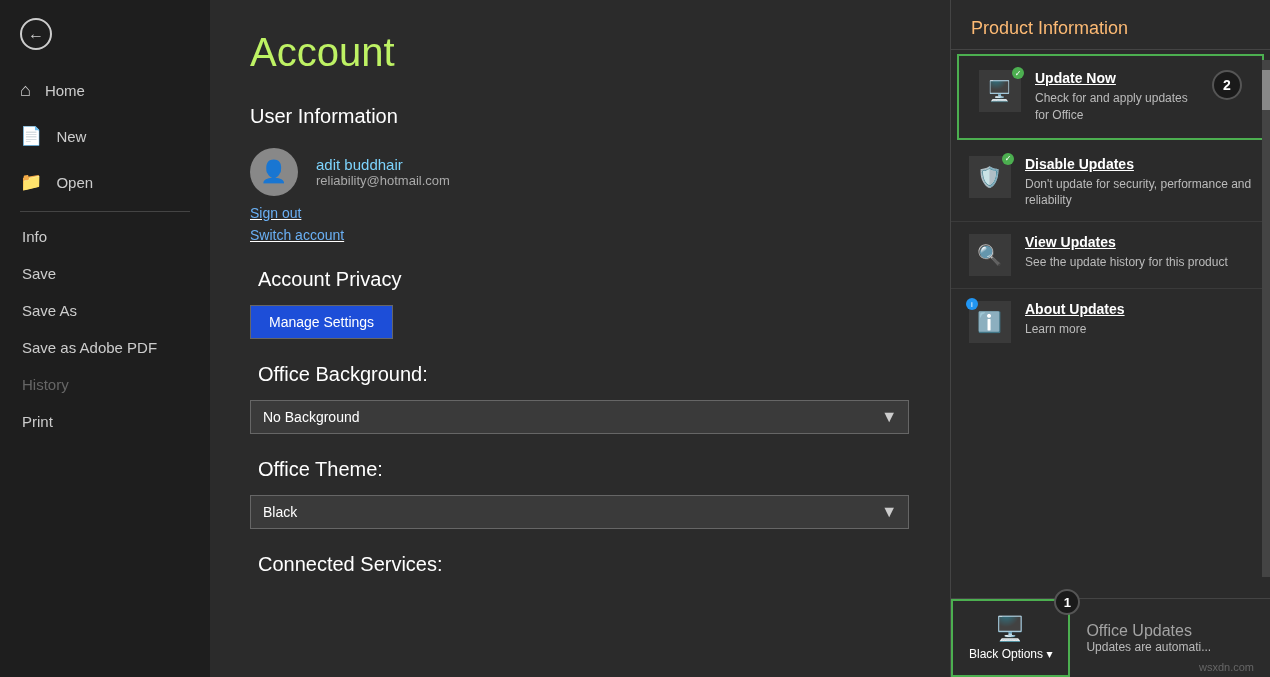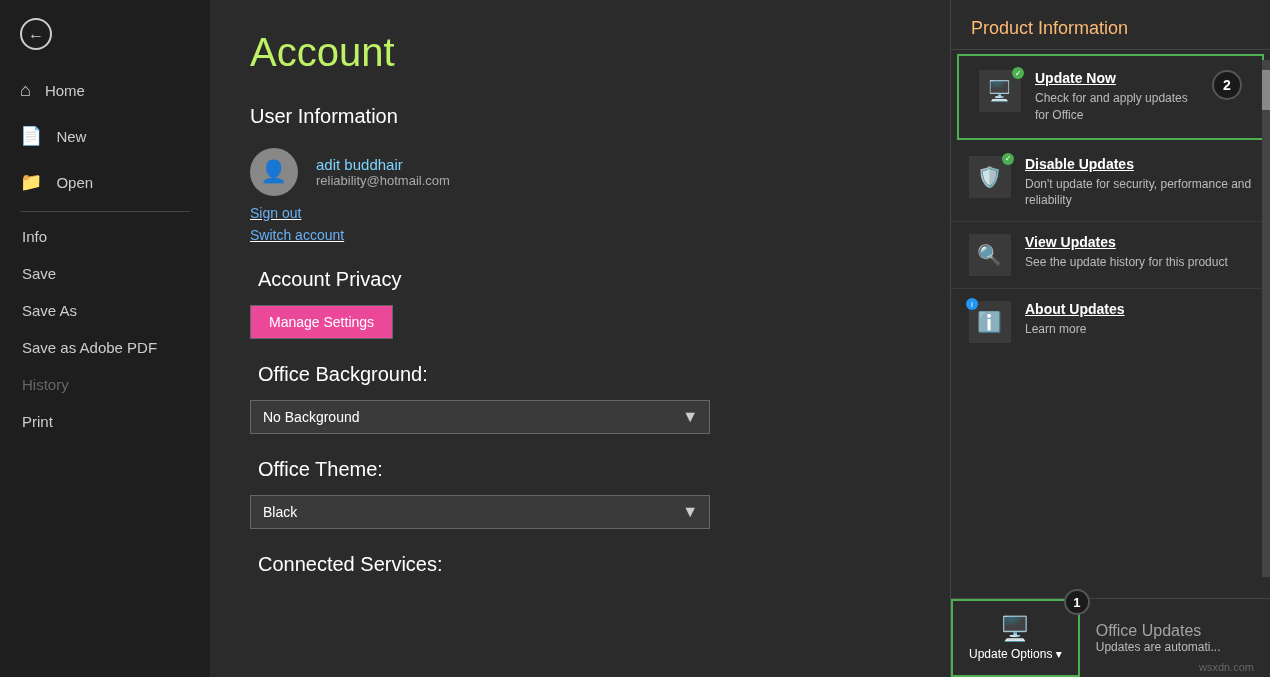--- a/index.html
+++ b/index.html
@@ -91,30 +91,30 @@
       color: #6ab0f5;
       cursor: pointer;
       font-size: 14px;
       text-decoration: none;
     }
 
     .section-heading {
       font-size: 20px; font-weight: 300; color: #fff; margin: 24px 0 14px 8px;
     }
     .btn-manage {
-      background: #ec4899;
+      background: #1d4ed8;
       border: 1px solid #666;
       color: #fff;
       padding: 8px 18px;
       font-size: 14px;
       cursor: pointer;
     }
     .select-wrapper {
       position: relative;
-      width: 460px;
+      width: 659px;
       margin-bottom: 20px;
     }
     .select-wrapper select {
       width: 100%;
       background: #3a3a3a;
       border: 1px solid #666;
       color: #fff;
       padding: 8px 12px;
       font-size: 14px;
       appearance: none;
@@ -392,21 +392,21 @@
   <div class="right-panel-scrollbar">
     <div class="scrollbar-thumb"></div>
   </div>
 
   <div class="office-updates-section">
     <div class="office-updates-inner">
       <button class="update-options-btn" style="border: 2px solid #4caf50; position:relative;">
         <div class="step-circle" style="position:absolute;top:-12px;right:-12px;width:26px;height:26px;font-size:13px;">1</div>
         <span class="btn-icon">🖥️</span>
         <span style="font-size:12px;">
-          <span>Update Options</span>
+          <span>Black Options</span>
           <span> ▾</span>
         </span>
       </button>
       <div class="update-options-text">
         <div class="update-options-heading">Office Updates</div>
         <div class="update-options-desc">Updates are automati...</div>
       </div>
     </div>
   </div>
 

